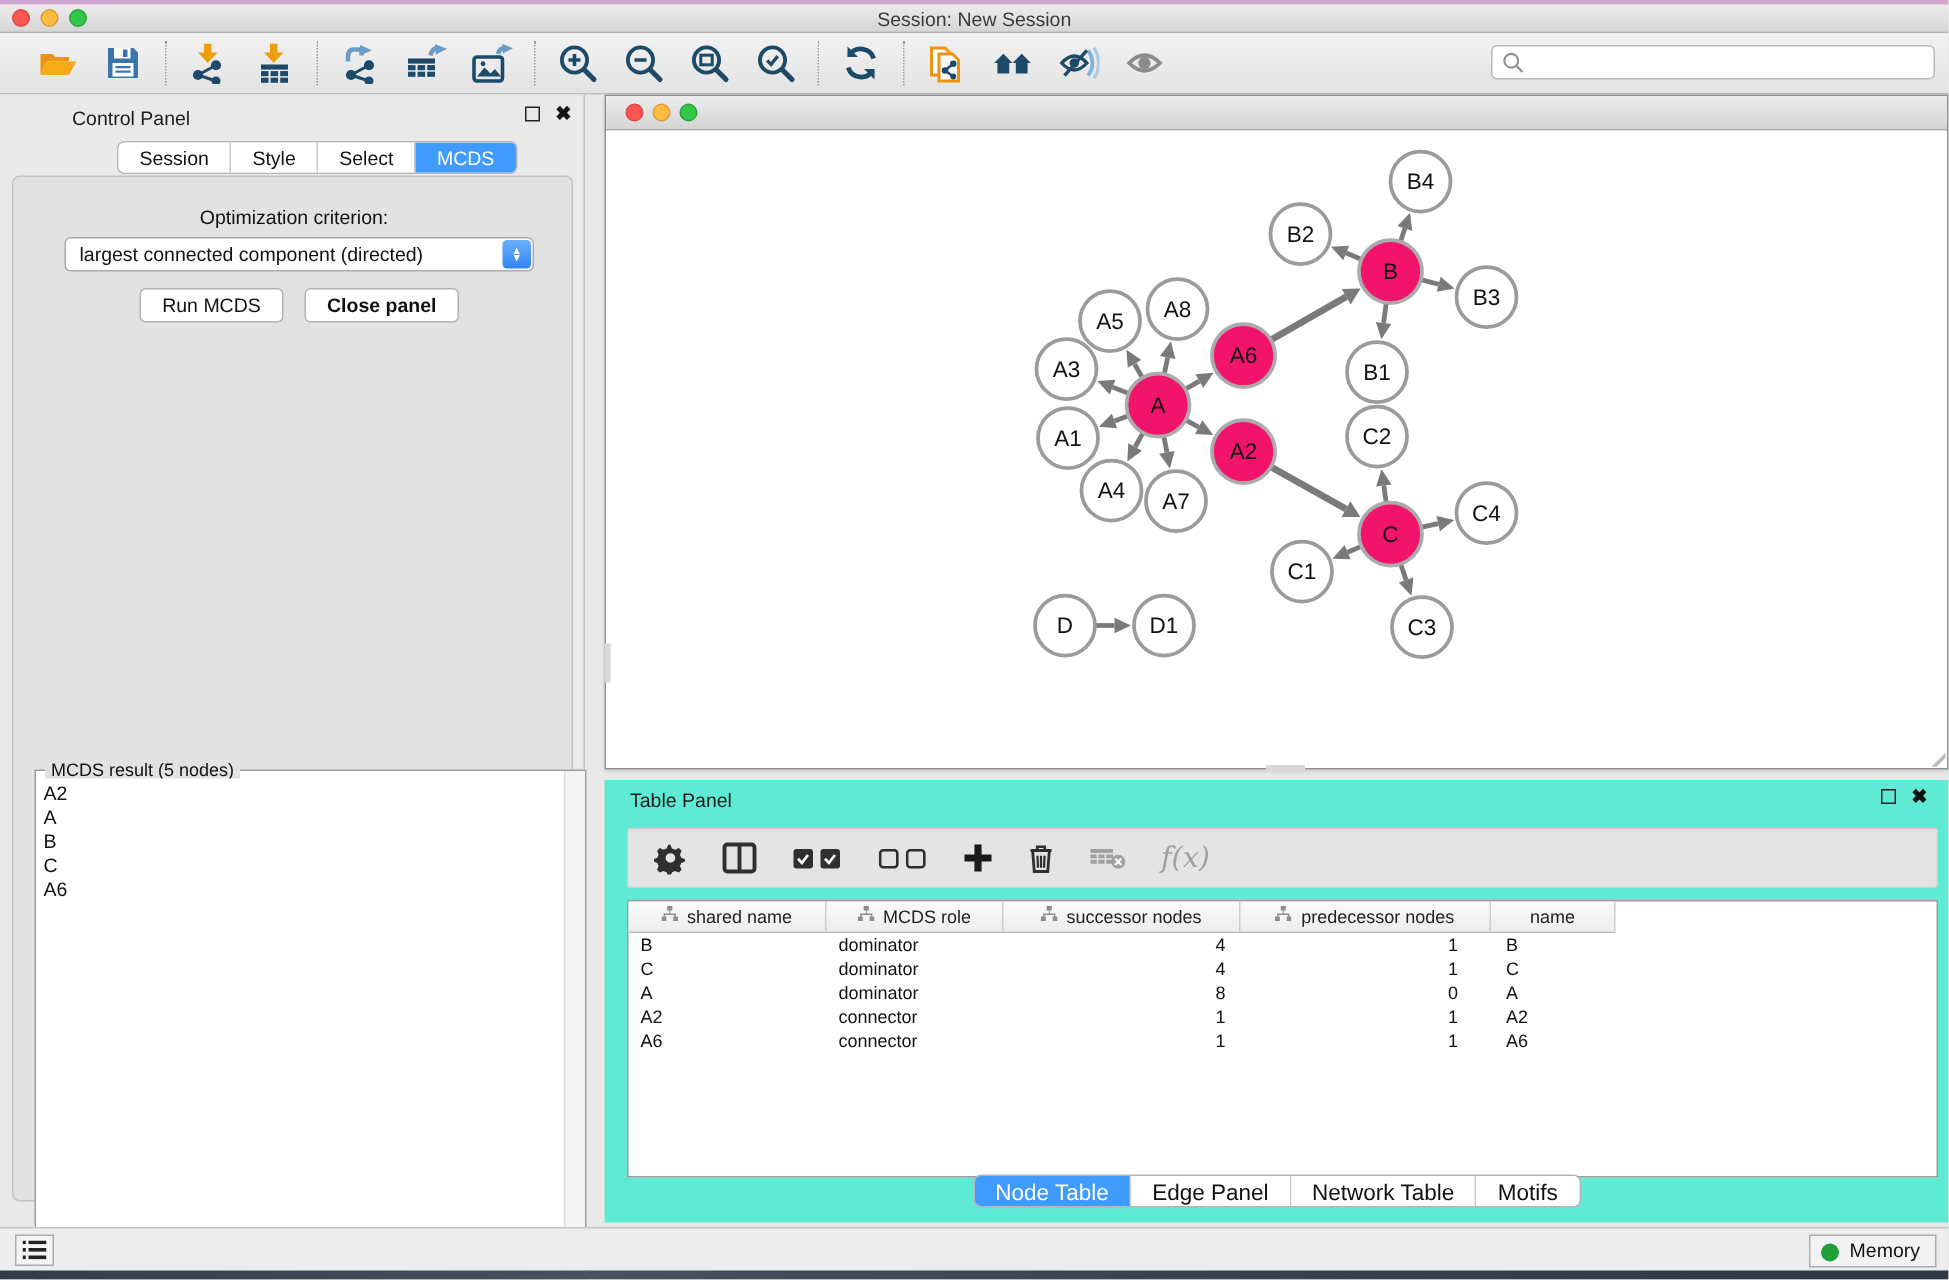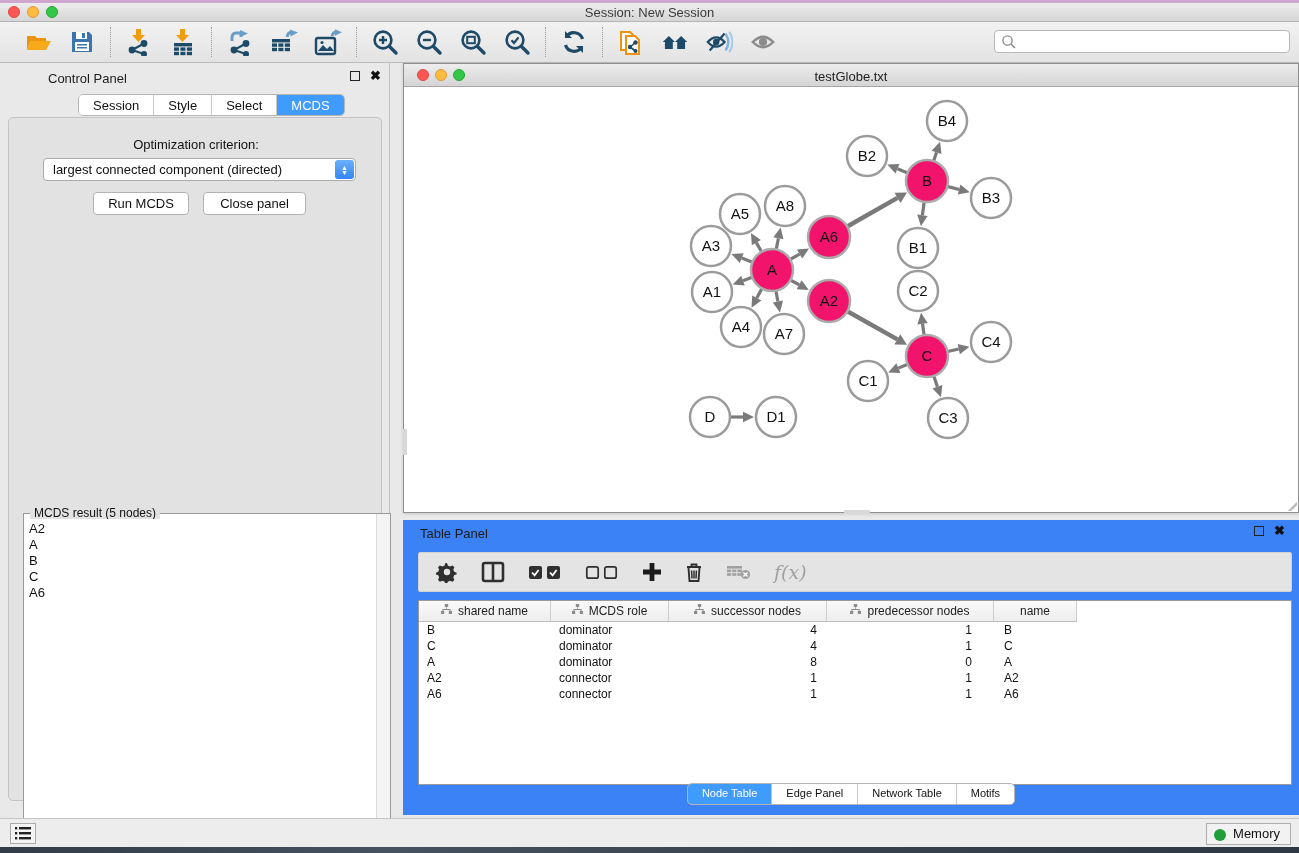--- a/index.html
+++ b/index.html
@@ -112,21 +112,21 @@
     position:absolute; left:0; top:0; width:100%; height:23px;
     background:linear-gradient(#ededed,#d4d4d4); border-bottom:1px solid #a6a6a6;
   }
   .net-title { position:absolute; width:100%; top:5px; text-align:center; font-size:13px; color:#222; }
   .net-canvas { position:absolute; left:1px; top:23px; width:892px; height:425px; background:#fff; }
   .resize-grip { position:absolute; right:1px; bottom:1px; width:13px; height:13px; overflow:hidden; }
   .resize-grip div { position:absolute; width:20px; height:1px; background:#b9b9b9; transform:rotate(-45deg); }
   .vstub { position:absolute; left:-1px; top:365px; width:4px; height:26px; background:#d8d8d8; }
   .hstub { position:absolute; left:440px; bottom:-2px; width:26px; height:4px; background:#d8d8d8; }
   
-  .table-panel { position:absolute; left:403px; top:520px; width:896px; height:295px; background:#3b82f6; }
+  .table-panel { position:absolute; left:403px; top:520px; width:896px; height:295px; background:#5eead4; }
   .tp-titlerow { position:absolute; left:17px; top:6px; font-size:13px; color:#1d1d1d; }
   .tp-winbtns { position:absolute; right:14px; top:6px; display:flex; gap:10px; align-items:center; }
   .tp-toolbar {
     position:absolute; left:15px; top:32px; width:874px; height:40px;
     background:#e4e4e4; border:1px solid #d2d2d2; border-radius:2px;
     display:flex; align-items:center; gap:23px; padding-left:17px;
   }
   .tp-ic { display:flex; align-items:center; justify-content:center; height:26px; }
   .fx-label { font-family:"DejaVu Serif", serif; font-style:italic; font-size:19px; color:#a0a0a0; }
   .dtable {
@@ -147,21 +147,21 @@
   .td { color:#111; white-space:nowrap; overflow:hidden; }
   .td.c0 { padding-left:8px; }
   .td.c1 { padding-left:8px; }
   .td.c2 { text-align:right; padding-right:10px; }
   .td.c3 { text-align:right; padding-right:22px; }
   .td.c4 { padding-left:10px; }
   .ttabs {
     position:absolute; left:0; bottom:10px; width:100%; display:flex; justify-content:center;
   }
   .ttabs-inner { display:flex; border:1px solid #b5b5b5; border-radius:5px; overflow:hidden; background:#fff; height:22px; }
-  .ttab { padding:3px 14px 0 14px; font-size:11px; color:#111; background:#fff; border-right:1px solid #c9c9c9; }
+  .ttab { padding:3px 14px 0 14px; font-size:15px; color:#111; background:#fff; border-right:1px solid #c9c9c9; }
   .ttab:last-child { border-right:none; }
   .ttab.sel { background:#3f9bfd; color:#fff; }
   
   .statusbar {
     position:absolute; left:0; top:818px; width:1299px; height:29px;
     background:#ededed; border-top:1px solid #c6c6c6;padding-left:32px;
   }
   .list-btn {
     position:absolute; left:10px; top:4px; width:26px; height:21px;
     background:#f4f4f4; border:1px solid #ababab; display:flex; align-items:center; justify-content:center;
@@ -368,41 +368,40 @@
   <div class="inner-panel">
     <div class="opt-label" style="top:19px; width:374px;">Optimization criterion:</div>
     <div class="dropdown" style="left:34px; top:40px;">
       <span>largest connected component (directed)</span>
       <span class="dd-stepper">
           <span>▲</span>
           <span>▼</span>
         </span>
     </div>
     <div class="btn" style="left:84px; top:74px; width:96px;">Run MCDS</div>
-    <div class="btn" style="left:194px; top:74px; width:103px;">Close panel</div>
+    <div class="btn" style="left:194px; top:74px; width:103px;font-weight:bold;">Close panel</div>
     <div class="mcds-fieldset">
       <div class="fieldset-legend">MCDS result (5 nodes)</div>
       <div class="mcds-list">
           <div class="litem">A2</div>
           <div class="litem">A</div>
           <div class="litem">B</div>
           <div class="litem">C</div>
           <div class="litem">A6</div>
         </div>
       <div class="list-scroll"></div>
     </div>
   </div>
 </div>
 
 <div class="net-window">
   <div class="net-titlebar">
     <span class="tl red" style="left:13px; top:5px;"></span>
     <span class="tl yellow" style="left:31px; top:5px;"></span>
     <span class="tl green" style="left:49px; top:5px;"></span>
-    <div class="net-title">testGlobe.txt</div>
   </div>
   <div class="net-canvas">
     <svg width="892" height="425" viewBox="0 0 892 425">
         <line x1="357.57336017122014" y1="166.50338029963527" x2="351.3725849657755" y2="155.65202369010717" stroke="#7a7a7a" stroke-width="3.2"></line>
         <polygon points="345.91505664385033,146.1013491267381 355.88744930482267,153.07210121065162 346.85772062672834,158.23194616956272" fill="#7a7a7a"></polygon>
         <line x1="370.782138561512" y1="164.38024092794097" x2="373.43102249842656" y2="151.33958154620777" stroke="#7a7a7a" stroke-width="3.2"></line>
         <polygon points="375.6206816656177,140.55972103080518 378.5269565602532,152.3746931525163 368.3350884365999,150.30446993989923" fill="#7a7a7a"></polygon>
         <line x1="349.3192469177497" y1="176.04363813157366" x2="336.7086764060137" y2="171.08210219253" stroke="#7a7a7a" stroke-width="3.2"></line>
         <polygon points="326.47245093734244,167.05473479501998 338.6125228121093,166.2431592437036 334.80482999991807,175.9210451413564" fill="#7a7a7a"></polygon>
         <line x1="349.16134999815444" y1="189.54083833401003" x2="337.98291842425806" y2="193.63959657777204" stroke="#7a7a7a" stroke-width="3.2"></line>

